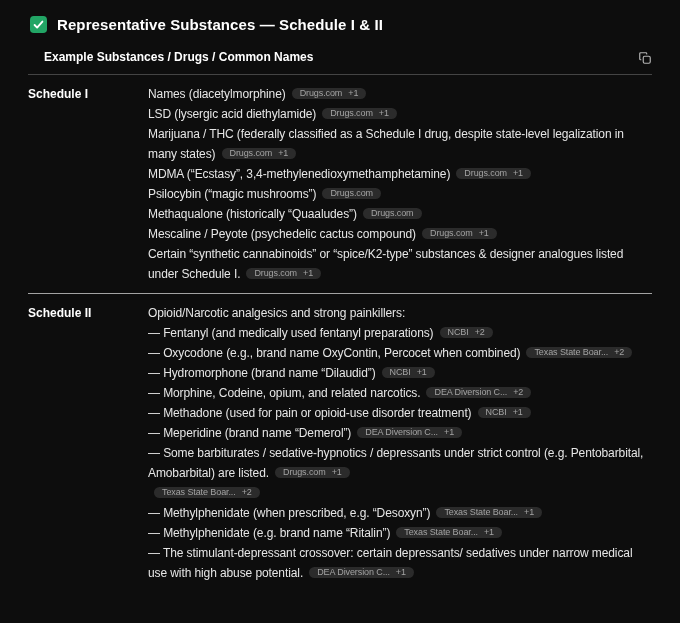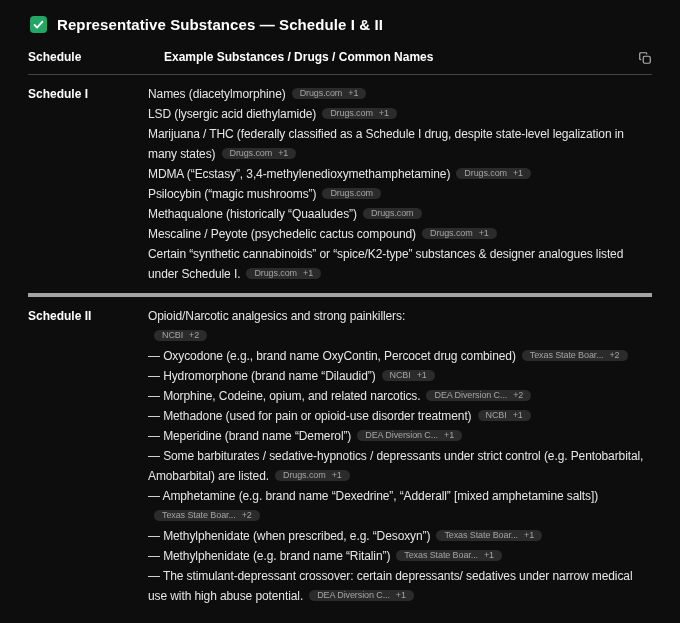--- a/index.html
+++ b/index.html
@@ -55,21 +55,21 @@
     border: none;
     cursor: pointer;
     padding: 0;
     margin-top: 1px;
     display: inline-flex;
   }
 
   .trow {
     display: flex;
     padding: 9px 0 9px 0;
-    border-bottom: 4px solid #a3a3a3;
+    border-bottom: 1px solid #a3a3a3;
   }
   .trow:last-child { border-bottom: none; }
   .cell-schedule {
     width: 120px;
     flex-shrink: 0;
     font-size: 12px;
     font-weight: 700;
     color: #ffffff;
     line-height: 20px;
   }
@@ -112,21 +112,20 @@
         <rect width="20" height="20" rx="4.5" fill="#22a565"></rect>
         <path d="M5.4 10.6 L8.4 13.6 L14.6 6.6" stroke="#ffffff" stroke-width="2.2" fill="none" stroke-linecap="round" stroke-linejoin="round"></path>
       </svg>
     </span>
     <div class="title">Representative Substances — Schedule I &amp; II</div>
   </div>
 
   <div class="table">
 
     <div class="thead">
-      <div class="th th-schedule">Schedule</div>
       <div class="th-examples">
         <span class="th">Example Substances / Drugs / Common Names</span>
         <button class="copy-btn" aria-label="Copy table">
           <span style="display:inline-flex;">
             <svg width="14" height="14" viewBox="0 0 24 24" fill="none" stroke="#b4b4b4" stroke-width="2" stroke-linecap="round" stroke-linejoin="round" aria-hidden="true">
               <rect x="9" y="9" width="12" height="12" rx="2.5"></rect>
               <path d="M5 15 H4.5 A1.5 1.5 0 0 1 3 13.5 V4.5 A1.5 1.5 0 0 1 4.5 3 H13.5 A1.5 1.5 0 0 1 15 4.5 V5"></path>
             </svg>
           </span>
         </button>
@@ -166,25 +165,25 @@
             <div class="item"><span class="item-text">Certain “synthetic cannabinoids” or “spice/K2-type” substances &amp; designer analogues listed under Schedule I.</span><span class="badge">
                 <span class="badge-source">Drugs.com</span>
                 <span class="badge-count">+1</span>
               </span></div>
           </div>
         </div>
         <div class="trow">
           <div class="cell-schedule">Schedule II</div>
           <div class="cell-content">
             <div class="item"><span class="item-text">Opioid/Narcotic analgesics and strong painkillers:</span></div>
-            <div class="item"><span class="badge">
+            <div class="item"><span class="item-text">— Fentanyl (and medically used fentanyl preparations)</span><span class="badge">
                 <span class="badge-source">NCBI</span>
                 <span class="badge-count">+2</span>
               </span></div>
-            <div class="item"><span class="item-text">— Oxycodone (e.g., brand name OxyContin, Percocet drug combined)</span><span class="badge">
+            <div class="item"><span class="item-text">— Oxycodone (e.g., brand name OxyContin, Percocet when combined)</span><span class="badge">
                 <span class="badge-source">Texas State Boar...</span>
                 <span class="badge-count">+2</span>
               </span></div>
             <div class="item"><span class="item-text">— Hydromorphone (brand name “Dilaudid”)</span><span class="badge">
                 <span class="badge-source">NCBI</span>
                 <span class="badge-count">+1</span>
               </span></div>
             <div class="item"><span class="item-text">— Morphine, Codeine, opium, and related narcotics.</span><span class="badge">
                 <span class="badge-source">DEA Diversion C...</span>
                 <span class="badge-count">+2</span>
@@ -194,21 +193,21 @@
                 <span class="badge-count">+1</span>
               </span></div>
             <div class="item"><span class="item-text">— Meperidine (brand name “Demerol”)</span><span class="badge">
                 <span class="badge-source">DEA Diversion C...</span>
                 <span class="badge-count">+1</span>
               </span></div>
             <div class="item"><span class="item-text">— Some barbiturates / sedative-hypnotics / depressants under strict control (e.g. Pentobarbital, Amobarbital) are listed.</span><span class="badge">
                 <span class="badge-source">Drugs.com</span>
                 <span class="badge-count">+1</span>
               </span></div>
-            <div class="item"><span class="item-text">— Amphetamine (e.g. brand name “Dexedrine”, “Adderall” [mixed amphetamine salts])</span><span class="badge">
+            <div class="item"><span class="badge">
                 <span class="badge-source">Texas State Boar...</span>
                 <span class="badge-count">+2</span>
               </span></div>
             <div class="item"><span class="item-text">— Methylphenidate (when prescribed, e.g. “Desoxyn”)</span><span class="badge">
                 <span class="badge-source">Texas State Boar...</span>
                 <span class="badge-count">+1</span>
               </span></div>
             <div class="item"><span class="item-text">— Methylphenidate (e.g. brand name “Ritalin”)</span><span class="badge">
                 <span class="badge-source">Texas State Boar...</span>
                 <span class="badge-count">+1</span>

